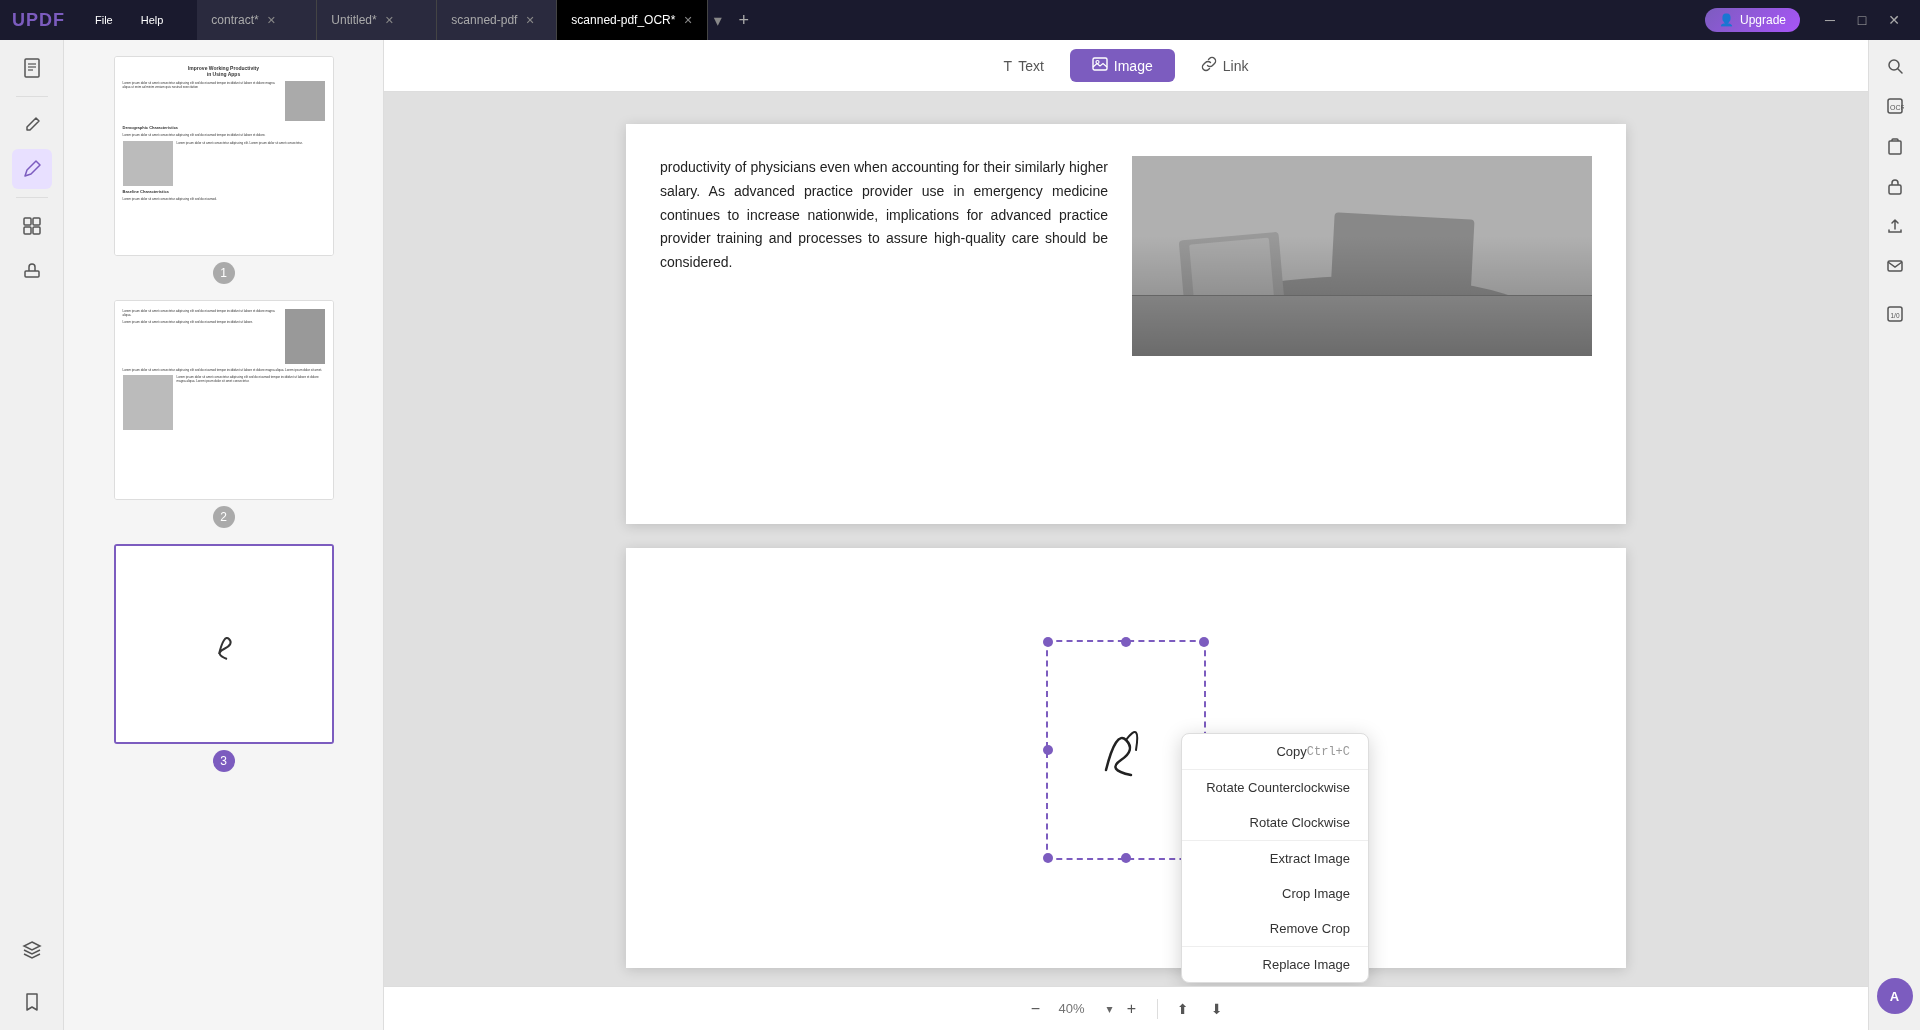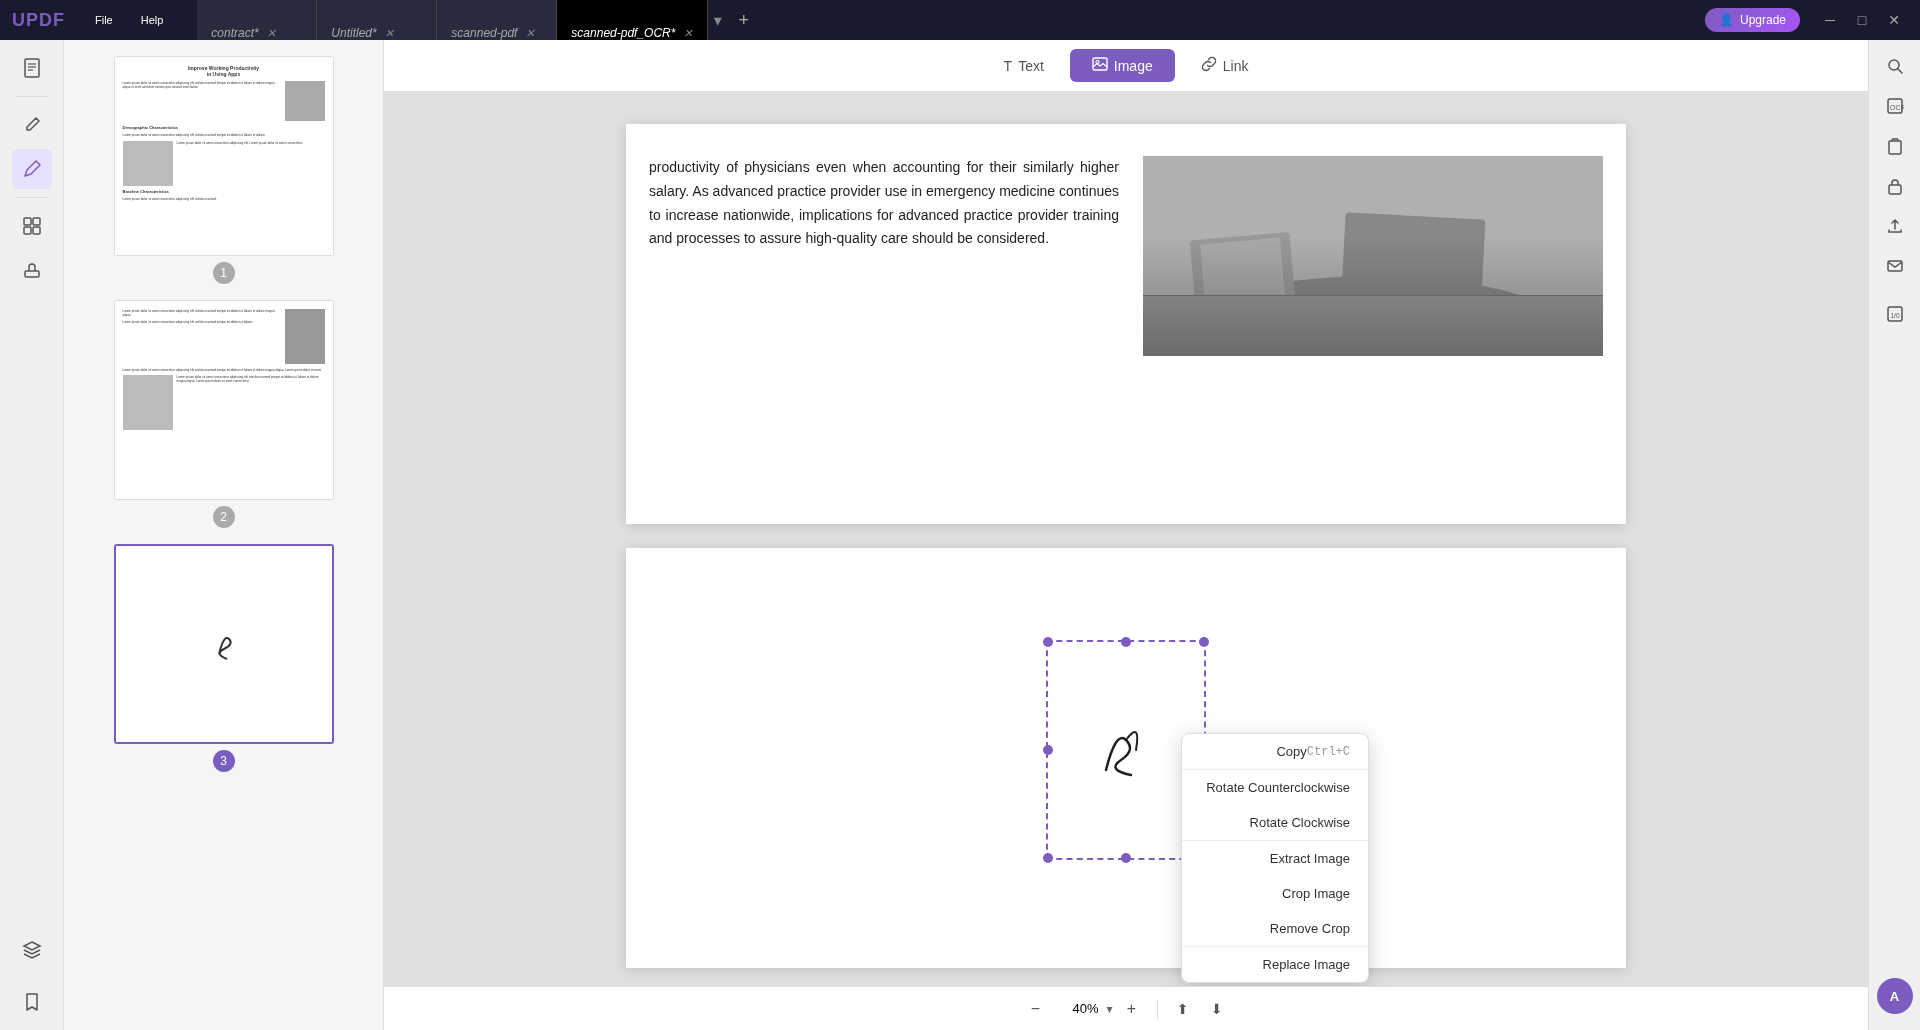--- a/index.html
+++ b/index.html
@@ -31,31 +31,30 @@
     }
     .tabs-area {
       display: flex;
       align-items: center;
       margin-left: 20px;
       flex: 1;
       height: 100%;
     }
     .tab {
       display: flex;
-      align-items: flex-end;
+      align-items: center;
       padding: 0 14px;
       height: 100%;
       background: #2a2a3e;
       color: #aaa;
       font-size: 12px;
       border-right: 1px solid #444;
       cursor: pointer;
       gap: 8px;
       min-width: 120px;
-      font-style: italic;
     }
     .tab.active {
       background: #000000;
       color: #fff;
     }
     .tab .close-x {
       font-size: 11px;
       color: #888;
       cursor: pointer;
     }
@@ -242,21 +241,21 @@
       position: relative;
     }
     .pdf-page {
       background: #fff;
       width: 1000px;
       min-height: 400px;
       box-shadow: 0 2px 12px rgba(0,0,0,0.15);
       position: relative;
     }
     .page-content {
-      padding: 32px 23px;
+      padding: 32px 34px;
     }
     .page-text {
       font-size: 14px;
       line-height: 1.7;
       color: #222;
       text-align: justify;
     }
     .page-with-image {
       display: flex;
       gap: 24px;
@@ -343,24 +342,24 @@
       border-radius: 4px;
       cursor: pointer;
       display: flex;
       align-items: center;
       justify-content: center;
       font-size: 16px;
       color: #555;
     }
     .zoom-value {
       font-size: 13px;
-      color: #000000;
+      color: #737373;
       padding: 0 4px;
       min-width: 48px;
-      text-align: right;
+      text-align: left;
     }
     .zoom-dropdown {
       font-size: 12px;
       color: #666;
       cursor: pointer;
     }
     .toolbar-sep {
       width: 1px;
       height: 20px;
       background: #ddd;

